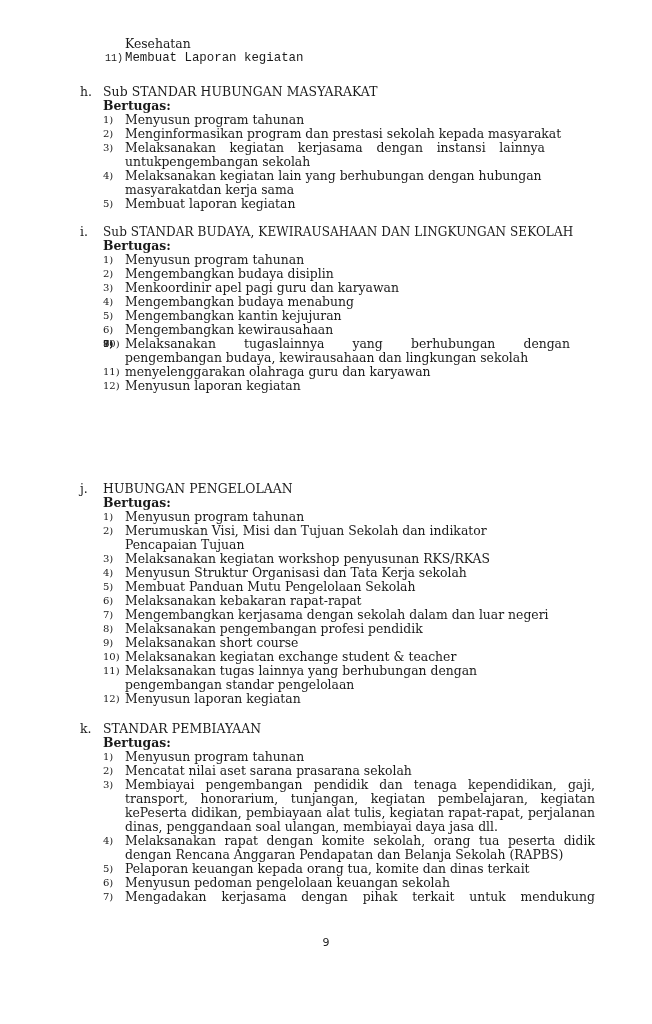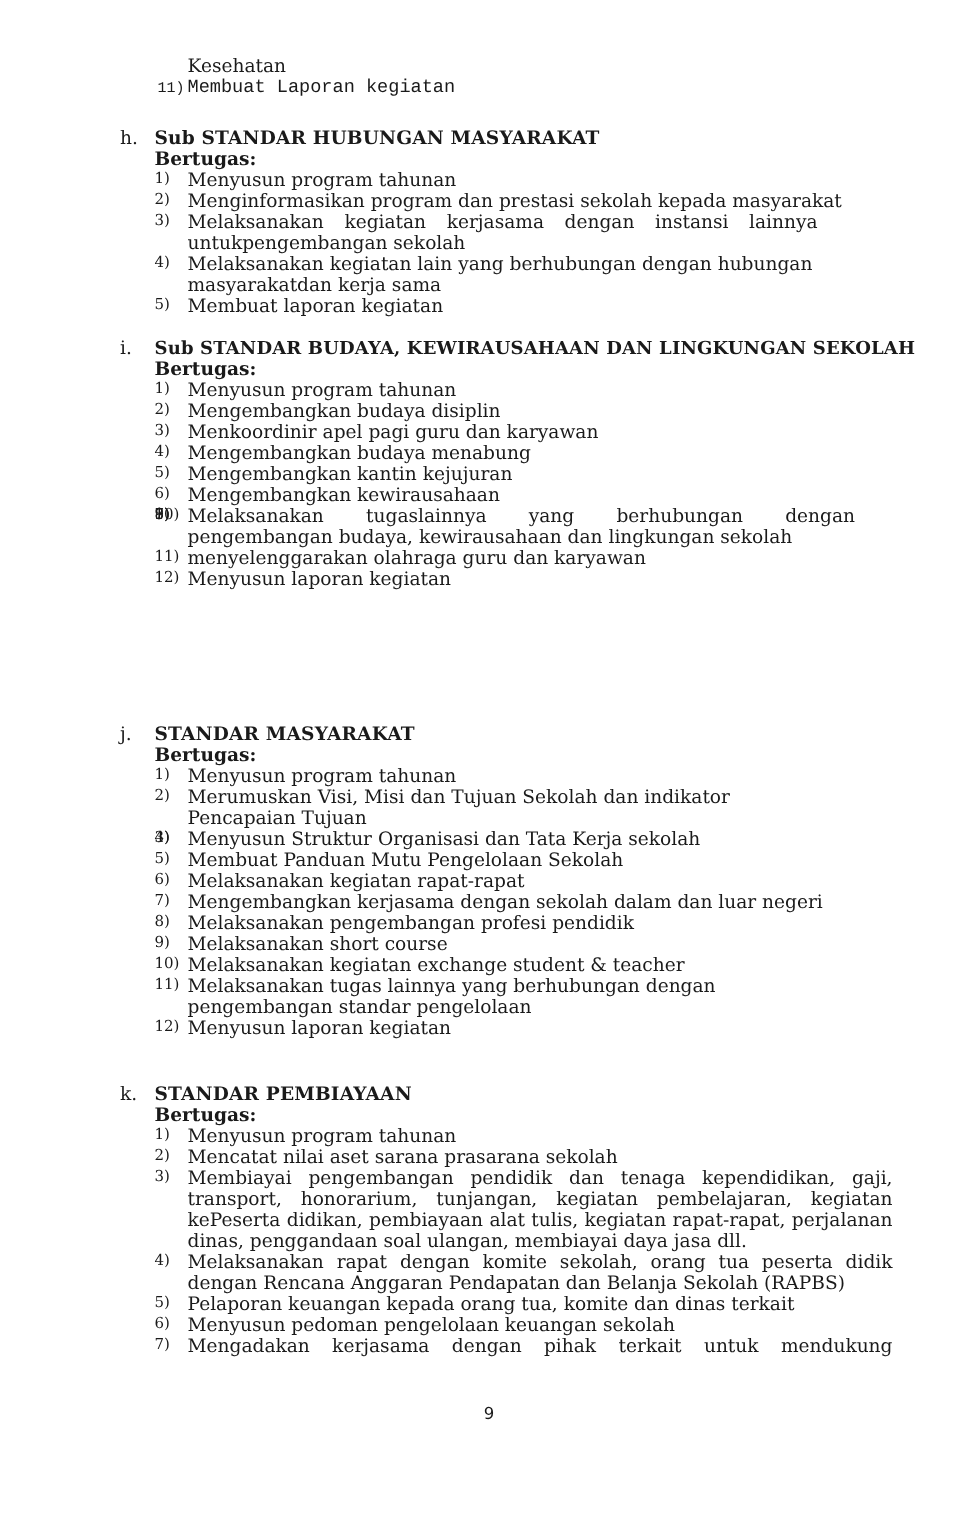--- a/index.html
+++ b/index.html
@@ -3,21 +3,21 @@
 <meta charset="utf-8">
 <style>
   html, body { margin: 0; padding: 0; background: #ffffff; }
   body { width: 652px; height: 1024px; position: relative; overflow: hidden;
          font-family: "DejaVu Serif", "Liberation Serif", serif; color: #1a1a1a; }
   .page { position: absolute; left: 0; top: 0; width: 536px; height: 1024px; }
   .cont { position: absolute; left: 125px; top: 37px; font-size: 12.4px; line-height: 14px; white-space: nowrap; }
   .sec { position: absolute; left: 80px; width: 550px; }
   .sec-head { position: relative; height: 14px; font-size: 12.4px; line-height: 14px; }
   .sec-letter { position: absolute; left: 0; top: 0; }
-  .sec-title { position: absolute; left: 23px; top: 0; font-weight: bold; white-space: nowrap; letter-spacing: 0.1px; }
+  .sec-title { position: absolute; left: 23px; top: 0; font-weight: normal; white-space: nowrap; letter-spacing: 0.1px; }
   .bertugas { padding-left: 23px; font-weight: bold; font-size: 12.4px; line-height: 14px; height: 14px; }
   ol.items { list-style: none; margin: 0; padding: 0; }
   .item { position: relative; padding-left: 45px; font-size: 12.4px; line-height: 14px; width: 470px; }
   .item.justify { text-align: justify; text-align-last: left; }
   .num { position: absolute; left: 23px; top: 0; font-size: 10px; }
   .pagenum { position: absolute; left: 0; width: 652px; top: 936px; text-align: center;
              font-family: "DejaVu Sans", "Liberation Sans", sans-serif; font-size: 11px; }
 </style>
 </head>
 <body>
@@ -64,30 +64,30 @@
       <li class="item" style="width:450px"><span class="num">9)</span></li>
       <li class="item justify" style="width:445px"><span class="num">10)</span><span>Melaksanakan tugaslainnya yang berhubungan dengan pengembangan budaya, kewirausahaan dan lingkungan sekolah</span></li>
       <li class="item"><span class="num">11)</span><span>menyelenggarakan olahraga guru dan karyawan</span></li>
       <li class="item"><span class="num">12)</span><span>Menyusun laporan kegiatan</span></li>
     </ol>
   </div>
 
   <div class="sec" style="top:482px;">
     <div class="sec-head">
       <span class="sec-letter">j.</span>
-      <span class="sec-title">STANDAR MASYARAKAT</span>
+      <span class="sec-title">HUBUNGAN PENGELOLAAN</span>
     </div>
     <div class="bertugas">Bertugas:</div>
     <ol class="items">
       <li class="item"><span class="num">1)</span><span>Menyusun program tahunan</span></li>
       <li class="item" style="width:400px"><span class="num">2)</span><span>Merumuskan Visi, Misi dan Tujuan Sekolah dan indikator Pencapaian Tujuan</span></li>
-      <li class="item"><span class="num">3)</span></li>
+      <li class="item"><span class="num">3)</span><span>Melaksanakan kegiatan workshop penyusunan RKS/RKAS</span></li>
       <li class="item"><span class="num">4)</span><span>Menyusun Struktur Organisasi dan Tata Kerja sekolah</span></li>
       <li class="item"><span class="num">5)</span><span>Membuat Panduan Mutu Pengelolaan Sekolah</span></li>
-      <li class="item"><span class="num">6)</span><span>Melaksanakan kegiatan rapat-rapat</span></li>
+      <li class="item"><span class="num">6)</span><span>Melaksanakan kebakaran rapat-rapat</span></li>
       <li class="item" style="width:480px"><span class="num">7)</span><span style="white-space:nowrap">Mengembangkan kerjasama dengan sekolah dalam dan luar negeri</span></li>
       <li class="item"><span class="num">8)</span><span>Melaksanakan pengembangan profesi pendidik</span></li>
       <li class="item"><span class="num">9)</span><span>Melaksanakan short course</span></li>
       <li class="item"><span class="num">10)</span><span>Melaksanakan kegiatan exchange student &amp; teacher</span></li>
       <li class="item" style="width:440px"><span class="num">11)</span><span>Melaksanakan tugas lainnya yang berhubungan dengan pengembangan standar pengelolaan</span></li>
       <li class="item"><span class="num">12)</span><span>Menyusun laporan kegiatan</span></li>
     </ol>
   </div>
 
   <div class="sec" style="top:722px;">

